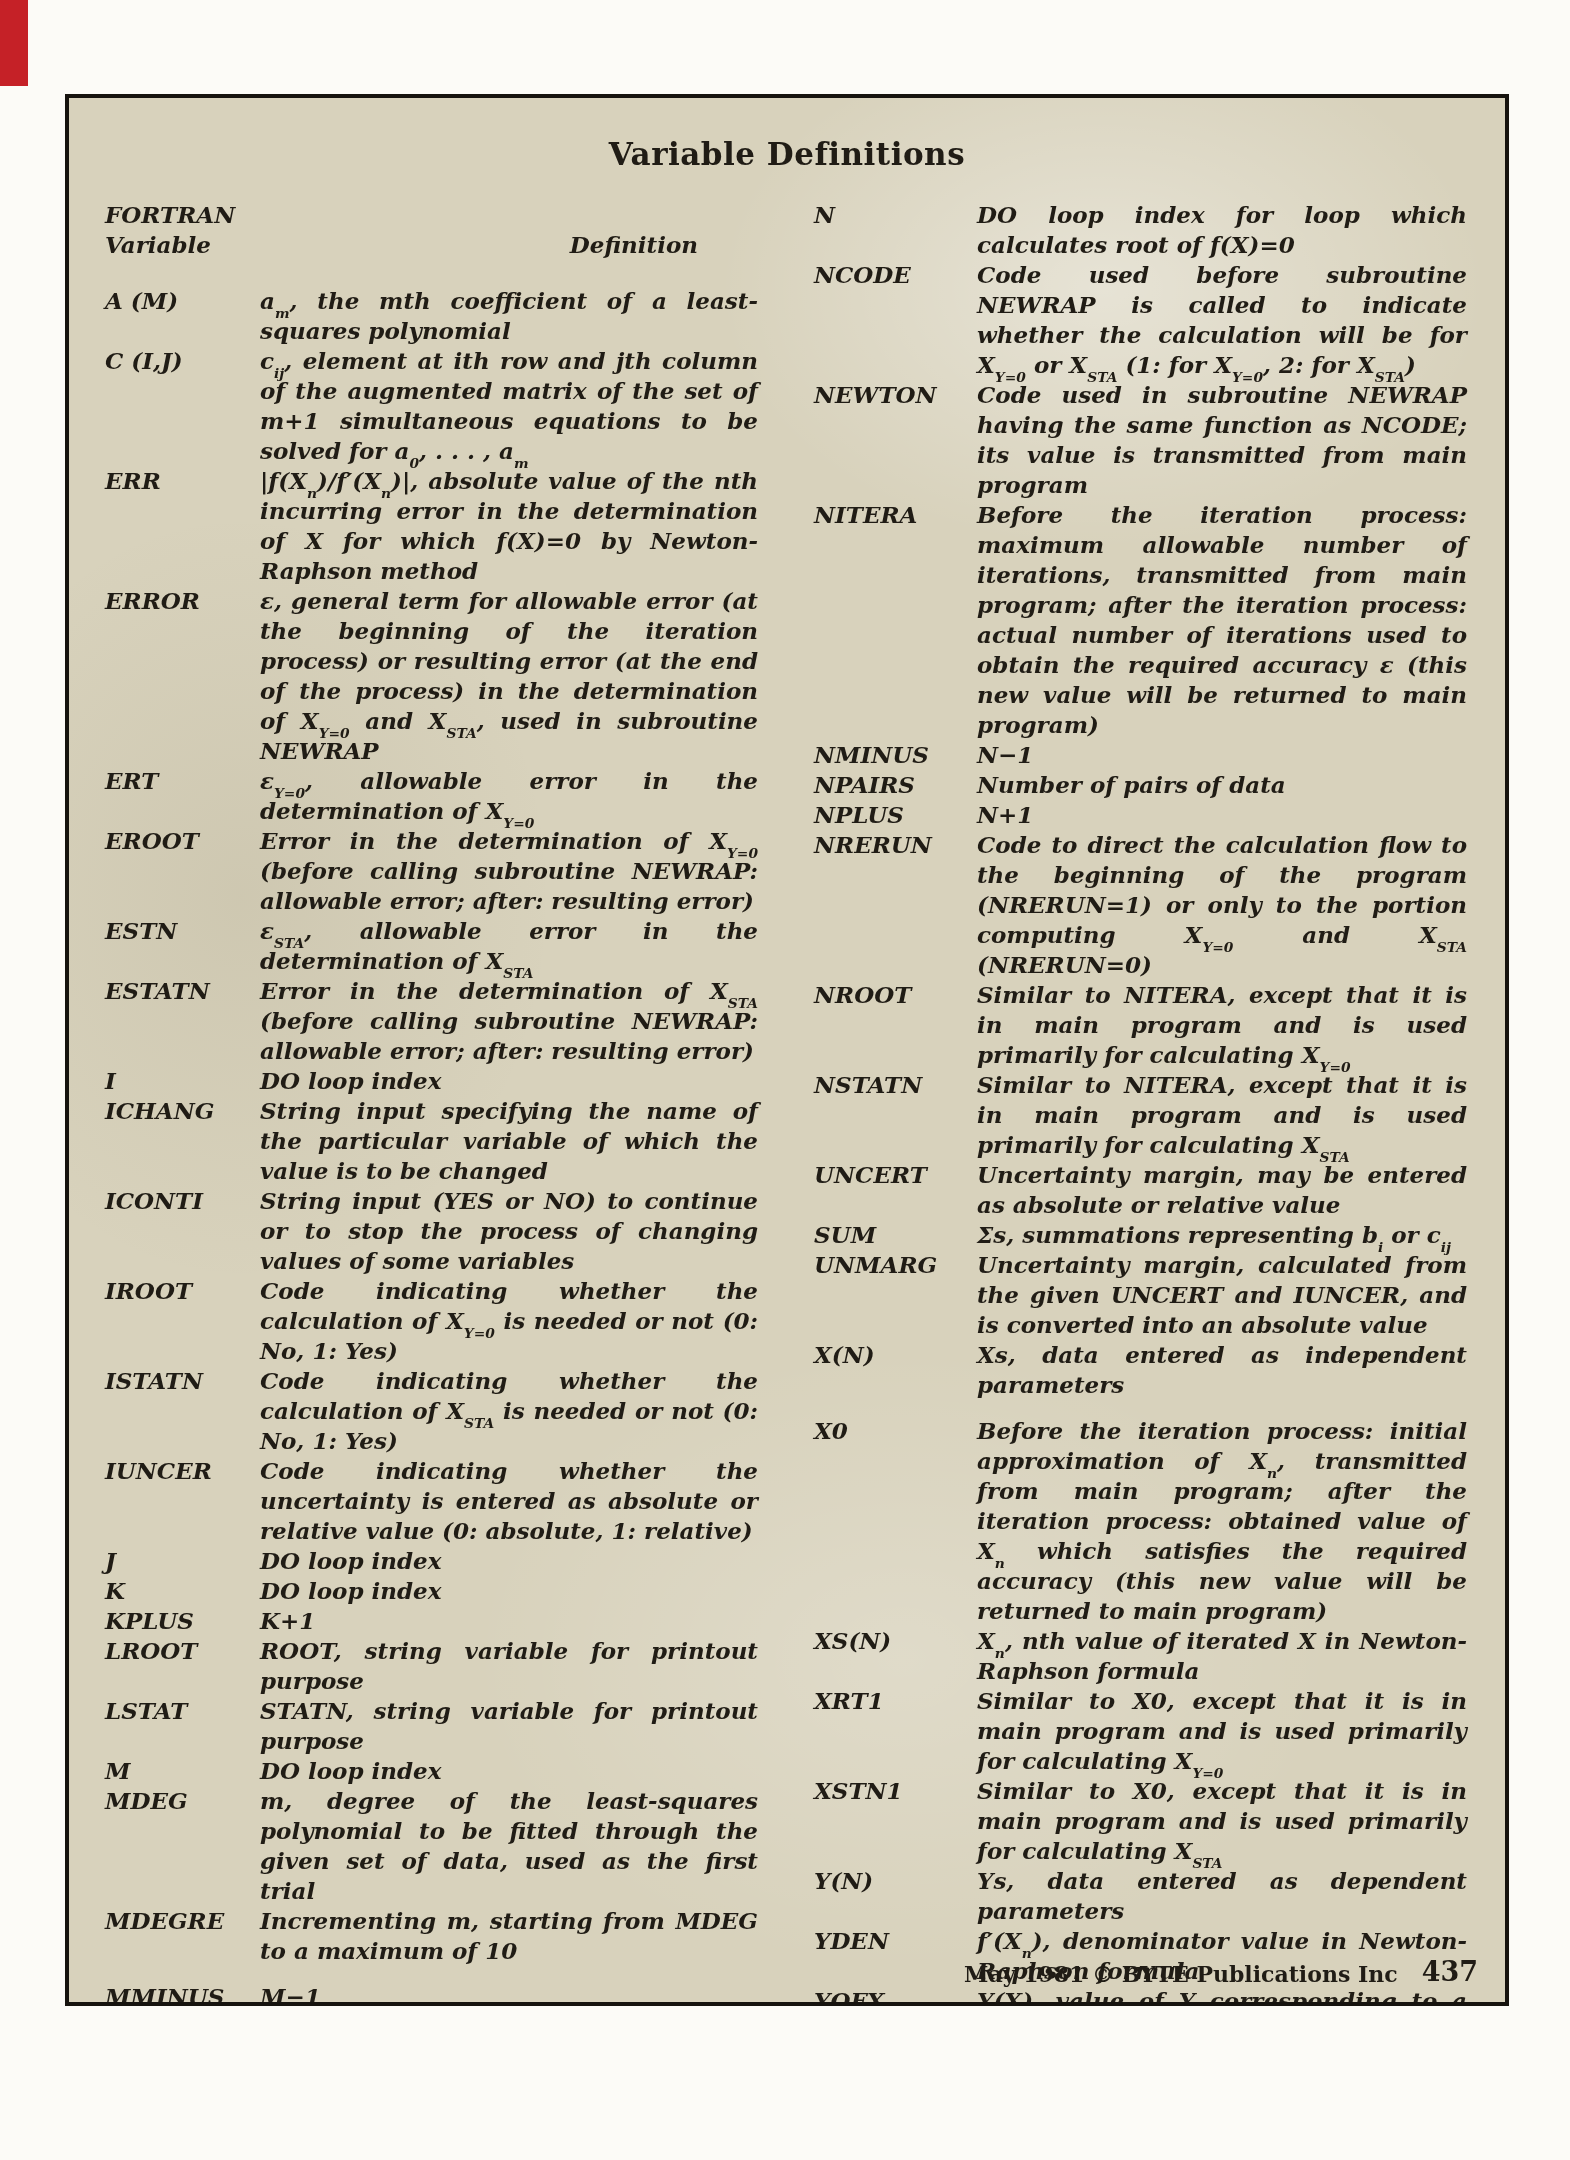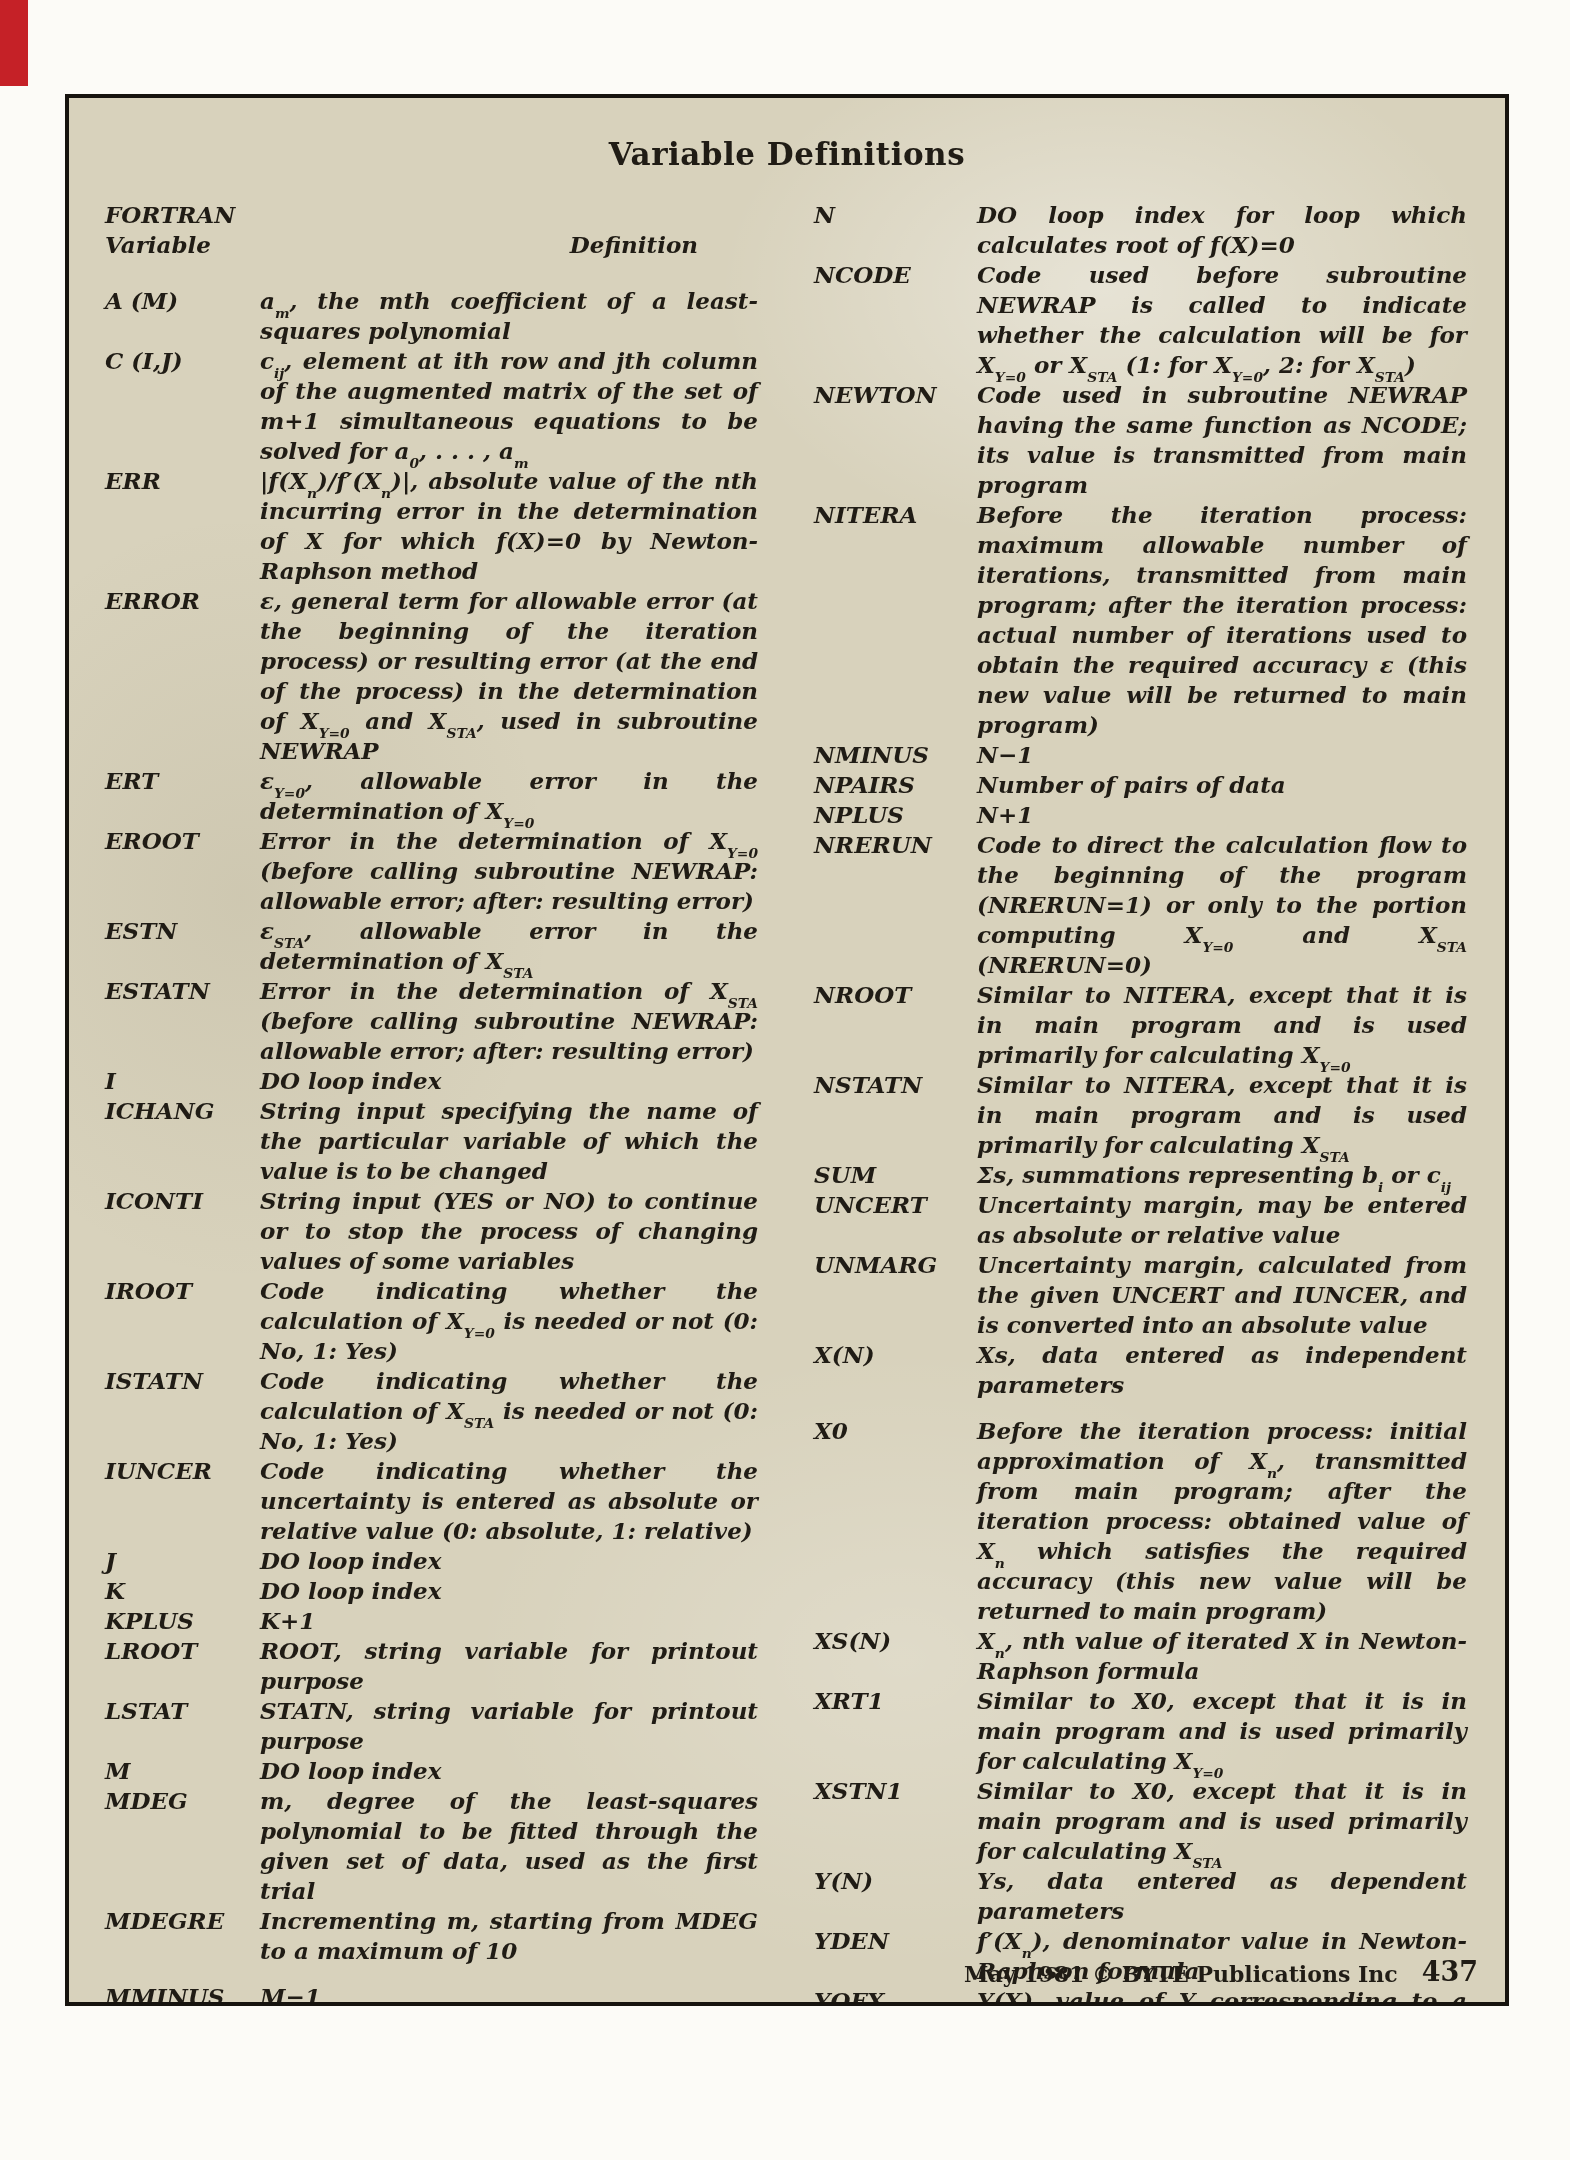--- a/index.html
+++ b/index.html
@@ -224,26 +224,26 @@
             </div>
             <div class="entry">
               <div class="term">NROOT</div>
               <div class="def">Similar to NITERA, except that it is in main program and is used primarily for calculating X<sub>Y=0</sub></div>
             </div>
             <div class="entry">
               <div class="term">NSTATN</div>
               <div class="def">Similar to NITERA, except that it is in main program and is used primarily for calculating X<sub>STA</sub></div>
             </div>
             <div class="entry">
+              <div class="term">UNCERT</div>
+              <div class="def">Uncertainty margin, may be entered as absolute or relative value</div>
+            </div>
+            <div class="entry">
               <div class="term">SUM</div>
               <div class="def">Σs, summations representing b<sub>i</sub> or c<sub>ij</sub></div>
-            </div>
-            <div class="entry">
-              <div class="term">UNCERT</div>
-              <div class="def">Uncertainty margin, may be entered as absolute or relative value</div>
             </div>
             <div class="entry">
               <div class="term">UNMARG</div>
               <div class="def">Uncertainty margin, calculated from the given UNCERT and IUNCER, and is converted into an absolute value</div>
             </div>
             <div class="entry">
               <div class="term">X(N)</div>
               <div class="def">Xs, data entered as independent parameters</div>
             </div>
             <div class="entry gap">

